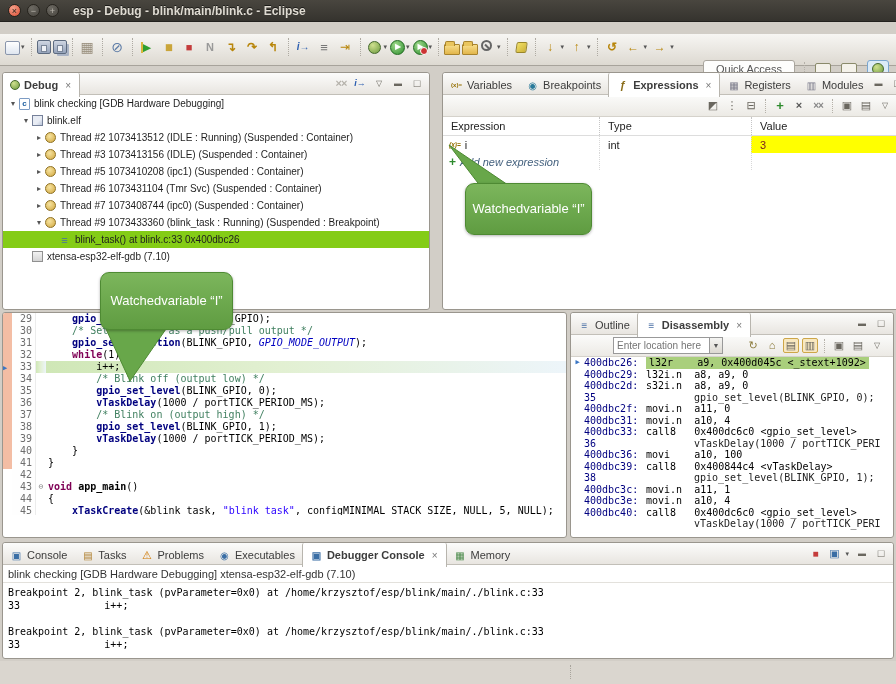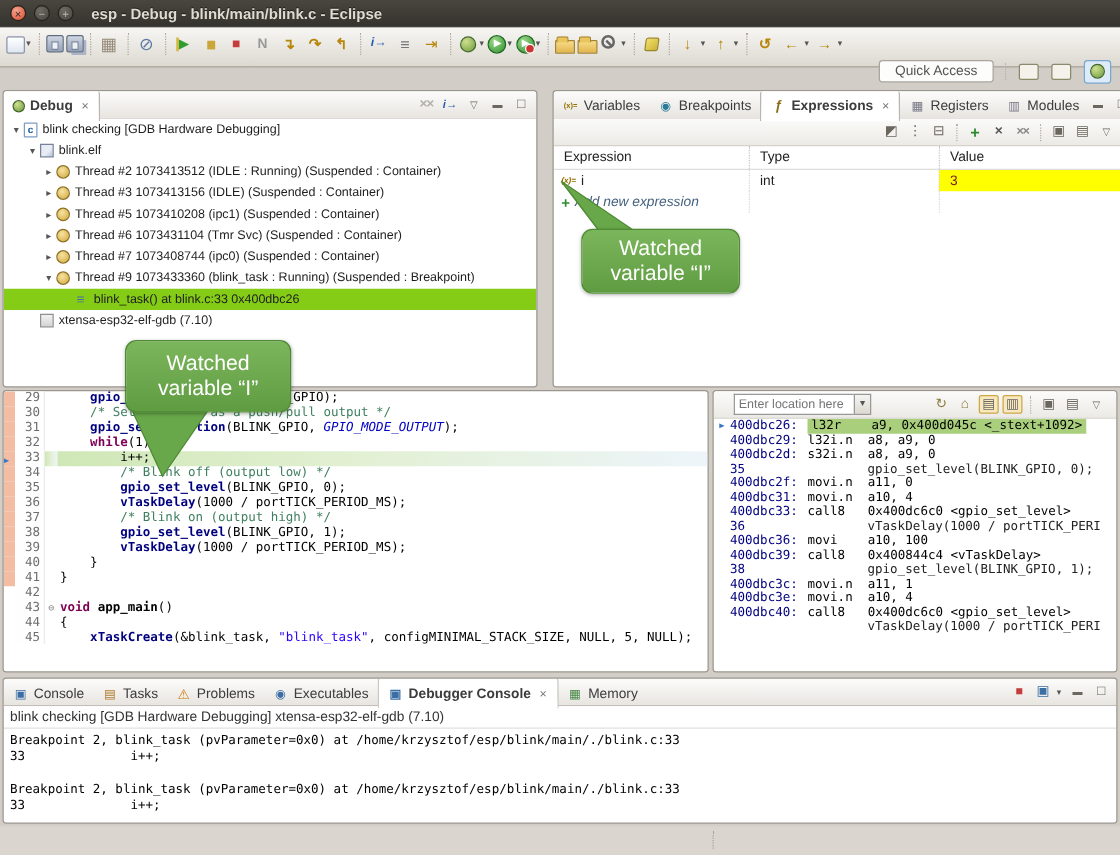--- a/index.html
+++ b/index.html
@@ -9,21 +9,21 @@
   
   .titlebar{position:absolute;top:0;left:0;width:896px;height:22px;background:linear-gradient(#49463f,#35332e);display:flex;align-items:center;padding:0 8px;border-bottom:1px solid #23221f}
   .wbtns{display:flex;gap:6px;align-items:center}
   .wbtn{width:13px;height:13px;border-radius:50%;display:inline-flex;align-items:center;justify-content:center;font-size:9px;color:#2d241d;border:1px solid #26231d}
   .wbtn.close{background:radial-gradient(circle at 35% 30%,#f3a28c,#dd4d33)}
   .wbtn.min,.wbtn.max{background:radial-gradient(circle at 35% 30%,#6d6a63,#48453f);color:#b9b5ac}
   .wbtn::before{content:attr(data-glyph)}
   .wtitle{color:#dfdbd2;font-weight:bold;font-size:12px;margin-left:14px;text-shadow:0 -1px 0 #1c1b18}
 
   
-  .toolstrip{position:absolute;top:22px;left:0;width:896px;height:32px;background:linear-gradient(#f7f6f3,#ddd9d1);border-bottom:1px solid #a7a39b}
+  .toolstrip{position:absolute;top:34px;left:0;width:896px;height:32px;background:linear-gradient(#f7f6f3,#ddd9d1);border-bottom:1px solid #a7a39b}
   .iconrow{position:absolute;top:1px;left:4px;height:24px;display:flex;align-items:center}
   .tsep{width:1px;height:18px;border-left:1px dotted #aeaaa2;margin:0 4px}
   .vsep{width:1px;height:14px;border-left:1px dotted #b5b1a9;margin:0 3px}
   .ticon{position:relative;width:19px;height:19px;display:inline-flex;align-items:center;justify-content:center;margin:0 1px;border-radius:2px}
   .ticon::before{content:attr(data-glyph);font-size:12px;line-height:1}
   .dd{font-size:7px;color:#555;margin:0 2px 0 0}
   .i-new-wizard{background:linear-gradient(#fff,#dfe6f0);border:1px solid #8a96ac;width:15px;height:14px;margin-top:2px}
   .i-save,.i-save-all{background:linear-gradient(#cfd6e2,#94a2ba);border:1px solid #5d6b80;width:14px;height:14px}
   .i-save::after,.i-save-all::after{content:'';position:absolute;bottom:1px;left:3px;right:3px;height:5px;background:#eef1f6;border:1px solid #7a8699}
   .i-save-all{box-shadow:3px 3px 0 -1px #aab4c6}
@@ -118,21 +118,21 @@
   .exprhead div{padding-left:8px;color:#222;border-left:1px dotted #c5c5c5;height:100%;display:flex;align-items:center}
   .exprhead div:first-child{border-left:none}
   .exprrow{display:grid;grid-template-columns:156px 152px 1fr;height:17px;align-items:center}
   .exprrow .cell{height:100%;display:flex;align-items:center;padding-left:8px;border-left:1px dotted #d8d8d8}
   .exprrow .cell:first-child{border-left:none;padding-left:6px;gap:4px}
   .expricon{font-size:6.5px;color:#946f00;font-weight:bold;font-style:italic;flex:none}
   .plusicon{color:#2e8b2e;font-weight:bold;font-size:12px;flex:none}
   .addlabel{font-style:italic;color:#44617e}
 
   
-  .callout{position:absolute;background:linear-gradient(180deg,#7cb65c,#5f9c41);border:1px solid #4e8a33;border-radius:9px;color:#fff;display:flex;flex-direction:column;align-items:center;justify-content:center;font-size:17px;line-height:20px;z-index:60;box-shadow:0 1px 3px rgba(0,0,0,.3)}
+  .callout{position:absolute;background:linear-gradient(180deg,#7cb65c,#5f9c41);border:1px solid #4e8a33;border-radius:9px;color:#fff;display:flex;flex-direction:row;align-items:center;justify-content:center;font-size:13px;line-height:20px;z-index:60;box-shadow:0 1px 3px rgba(0,0,0,.3)}
   .ctail{position:absolute;z-index:59}
   #callout-a{left:465px;top:183px;width:127px;height:52px}
   #tail-a{left:447px;top:143px}
   #callout-b{left:100px;top:272px;width:133px;height:58px}
   #tail-b{left:100px;top:329px}
 
   
   #editor-panel{left:2px;top:312px;width:565px;height:226px}
   .codebody{position:relative;height:202px;overflow:hidden;font-family:"DejaVu Sans Mono",monospace;font-size:10px}
   .crow{display:flex;height:12px;line-height:12px;white-space:pre}
@@ -142,21 +142,21 @@
   .lnum{width:24px;flex:none;text-align:right;padding-right:3px;color:#6e6e6e;background:#fefefe;border-right:1px solid #ececec}
   .fold{width:10px;flex:none;text-align:center;color:#888;font-size:8px}
   .ctext{flex:1;padding-left:2px}
   .crow.cur .ctext,.crow.cur .fold{background:linear-gradient(90deg,#cfe7b6,#e2f0d2 45%,#edf5fa)}
   .sy-p{color:#000}.sy-k{color:#7f0055;font-weight:bold}.sy-c{color:#3f7f5f}
   .sy-s{color:#2a00ff}.sy-f{color:#00007f;font-weight:bold}.sy-m{color:#0000c0;font-style:italic}
   .sy-d{color:#000;font-weight:bold}
 
   
   #disasm-panel{left:570px;top:312px;width:324px;height:226px}
-  .combo{display:flex;align-items:center;margin-left:12px}
+  .combo{display:flex;align-items:center;margin-left:38px}
   .combo input{width:96px;height:17px;border:1px solid #999;border-right:none;font-size:10px;padding:0 3px;color:#777;font-family:"Liberation Sans",sans-serif}
   .combo .cbtn{width:14px;height:17px;border:1px solid #999;background:linear-gradient(#f4f4f2,#ddd9d1);display:inline-flex;align-items:center;justify-content:center;font-size:7px;color:#555}
   .disbody{position:relative;height:178px;overflow:hidden;font-family:"DejaVu Sans Mono",monospace;font-size:10px}
   .drow{display:flex;height:11.5px;line-height:11.5px;white-space:pre;align-items:center}
   .dmark{width:13px;flex:none;font-size:7px;color:#3b76c4;text-align:center}
   .daddr{width:62px;flex:none;color:#000080}
   .dtext{color:#000}
   .dtext.dcur{background:#a9cf7c;padding:0 3px}
   .dnum{width:62px;flex:none;color:#000080}
   .dsrc{color:#222;padding-left:48px}
@@ -400,20 +400,37 @@
       <div class="crow"><span class="annot marked"></span><span class="lnum">40</span><span class="fold"></span><span class="ctext"><span class="sy-p">    }</span></span></div>
       <div class="crow"><span class="annot marked"></span><span class="lnum">41</span><span class="fold"></span><span class="ctext"><span class="sy-p">}</span></span></div>
       <div class="crow"><span class="annot"></span><span class="lnum">42</span><span class="fold"></span><span class="ctext"></span></div>
       <div class="crow"><span class="annot"></span><span class="lnum">43</span><span class="fold">⊖</span><span class="ctext"><span class="sy-k">void</span><span class="sy-p"> </span><span class="sy-d">app_main</span><span class="sy-p">()</span></span></div>
       <div class="crow"><span class="annot"></span><span class="lnum">44</span><span class="fold"></span><span class="ctext"><span class="sy-p">{</span></span></div>
       <div class="crow"><span class="annot"></span><span class="lnum">45</span><span class="fold"></span><span class="ctext"><span class="sy-p">    </span><span class="sy-f">xTaskCreate</span><span class="sy-p">(&amp;blink_task, </span><span class="sy-s">"blink_task"</span><span class="sy-p">, configMINIMAL_STACK_SIZE, NULL, 5, NULL);</span></span></div>
     </div>
 </div>
 
 <div class="panel" id="disasm-panel">
+  <div class="tabbar">
+    <span style="display:flex">
+        <div class="tab">
+          <span class="tabicon ti-outline" data-glyph="≡"></span>
+          <span class="tablabel">Outline</span>
+        </div>
+        <div class="tab active">
+          <span class="tabicon ti-disassembly" data-glyph="≡"></span>
+          <span class="tablabel">Disassembly</span>
+          <span class="tclose"></span>
+        </div>
+      </span>
+    <span class="tbright">
+        <span class="vicon v-minimize" data-glyph="▬"></span>
+        <span class="vicon v-maximize" data-glyph="□"></span>
+      </span>
+  </div>
   <div class="vtoolbar">
     <span class="combo">
       <input type="text" placeholder="Enter location here" style="">
       <span class="cbtn">▼</span>
     </span>
     <span class="tbright">
         <span class="vicon v-refresh" data-glyph="↻"></span>
         <span class="vicon v-home" data-glyph="⌂"></span>
         <span class="vicon v-show-source" data-glyph="▤"></span>
         <span class="vicon v-sync" data-glyph="▥"></span>

